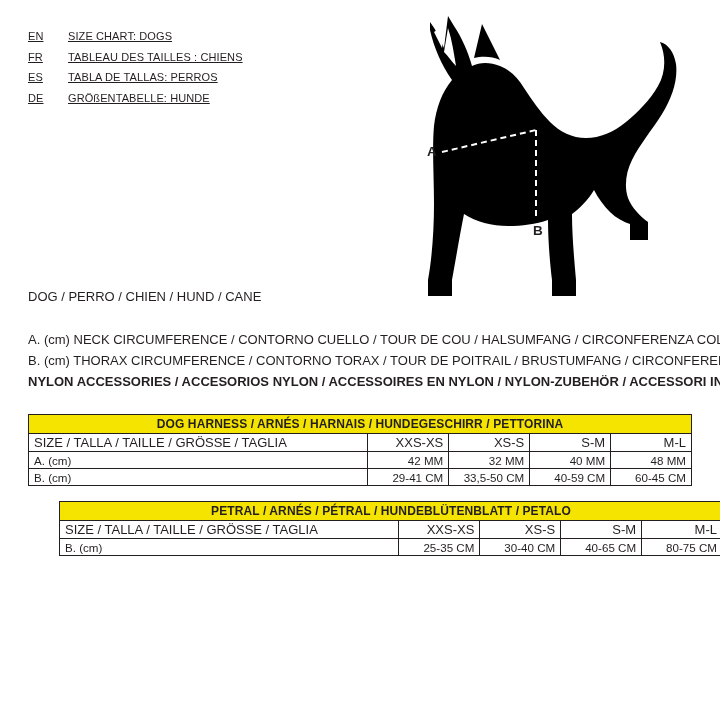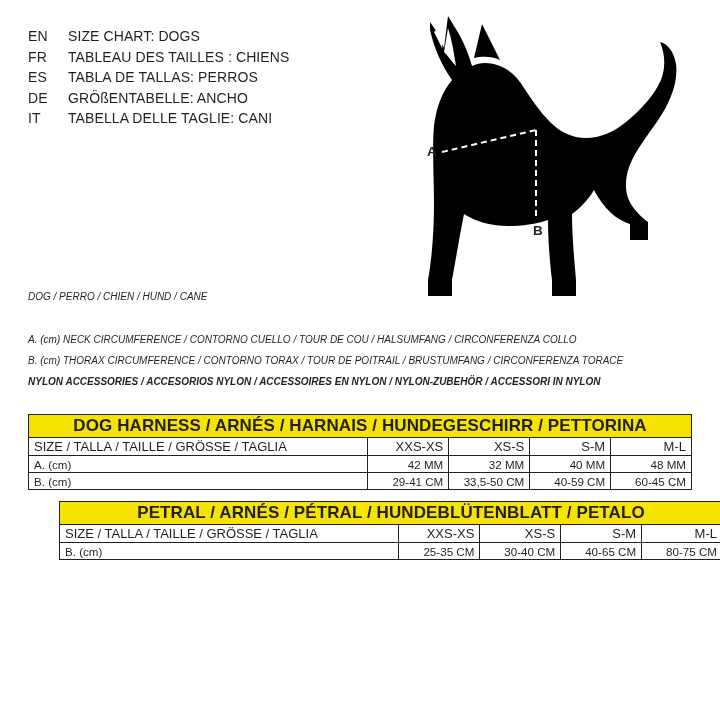--- a/index.html
+++ b/index.html
@@ -17,23 +17,24 @@
   
   .titles {
     position: absolute;
     left: 28px;
     top: 26px;
     width: 420px;
   }
   .title-row {
     display: flex;
     align-items: center;
-    font-size: 14px;
+    font-size: 11px;
     line-height: 20.5px;
     letter-spacing: 0.1px;
+    text-decoration: underline;
   }
   .title-lang {
     width: 40px;
     flex: 0 0 40px;
   }
   .title-text { flex: 1 1 auto; }
 
   
   .illustration {
     position: absolute;
@@ -54,24 +55,23 @@
   .letter-b { left: 143px; top: 215px; }
 
   
   .midtext {
     position: absolute;
     left: 28px;
     top: 286px;
     width: 680px;
   }
   .mid-line {
-    font-size: 10px;
+    font-size: 13px;
     line-height: 21px;
     white-space: nowrap;
-    font-style: italic;
   }
   .mid-line.species { margin-bottom: 22px; }
   .mid-line.bold { font-weight: bold; }
 
   
   .table-block {
     position: absolute;
     left: 28px;
     width: 664px;
   }
@@ -89,21 +89,21 @@
     height: 17px;
     text-align: left;
     font-weight: normal;
     vertical-align: middle;
     white-space: nowrap;
   }
   .hdr-band td {
     background: #f5e400;
     text-align: center;
     font-weight: bold;
-    font-size: 17px;
+    font-size: 12px;
     height: 19px;
     letter-spacing: 0.1px;
   }
   .col-label { width: 340px; }
   .col-val { width: 81px; text-align: right; }
   .row-sizes td { font-size: 13px; }
   .val { padding-left: 8px; }
 </style>
 </head>
 <body>
@@ -116,25 +116,21 @@
   <div class="title-row">
     <span class="title-lang">FR</span>
     <span class="title-text">TABLEAU DES TAILLES : CHIENS</span>
   </div>
   <div class="title-row">
     <span class="title-lang">ES</span>
     <span class="title-text">TABLA DE TALLAS: PERROS</span>
   </div>
   <div class="title-row">
     <span class="title-lang">DE</span>
-    <span class="title-text">GRÖßENTABELLE: ANCHO</span>
-  </div>
-  <div class="title-row">
-    <span class="title-lang">IT</span>
-    <span class="title-text">TABELLA DELLE TAGLIE: CANI</span>
+    <span class="title-text">GRÖßENTABELLE: HUNDE</span>
   </div>
 </div>
 
 <div class="illustration">
   <svg width="320" height="300" viewBox="0 0 320 300">
     <path fill="#000000" d="
       M 40 22
       C 44 40 52 58 62 72
       C 52 84 46 100 44 118
       C 42 140 44 168 44 196

